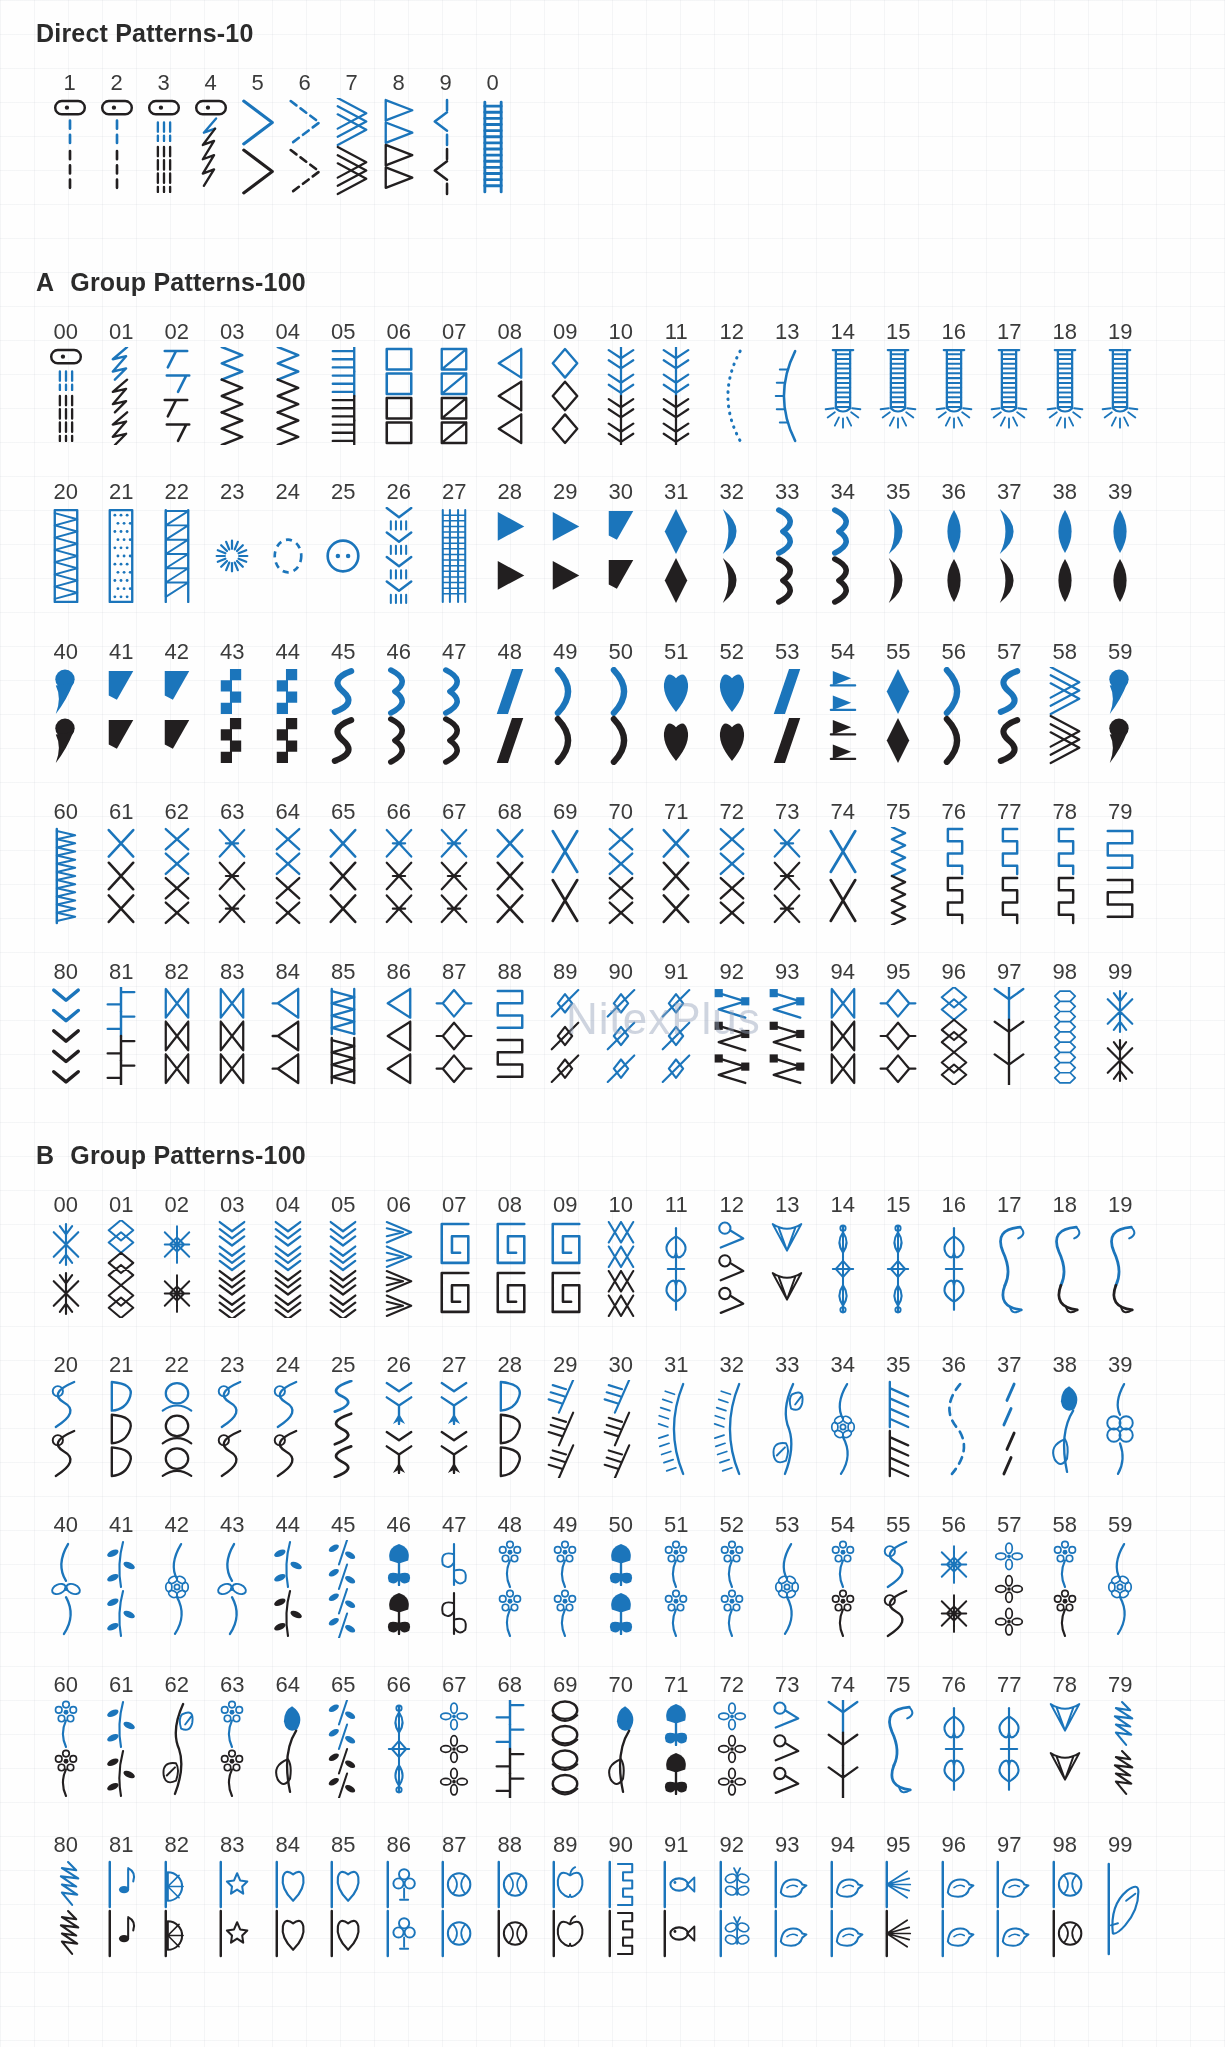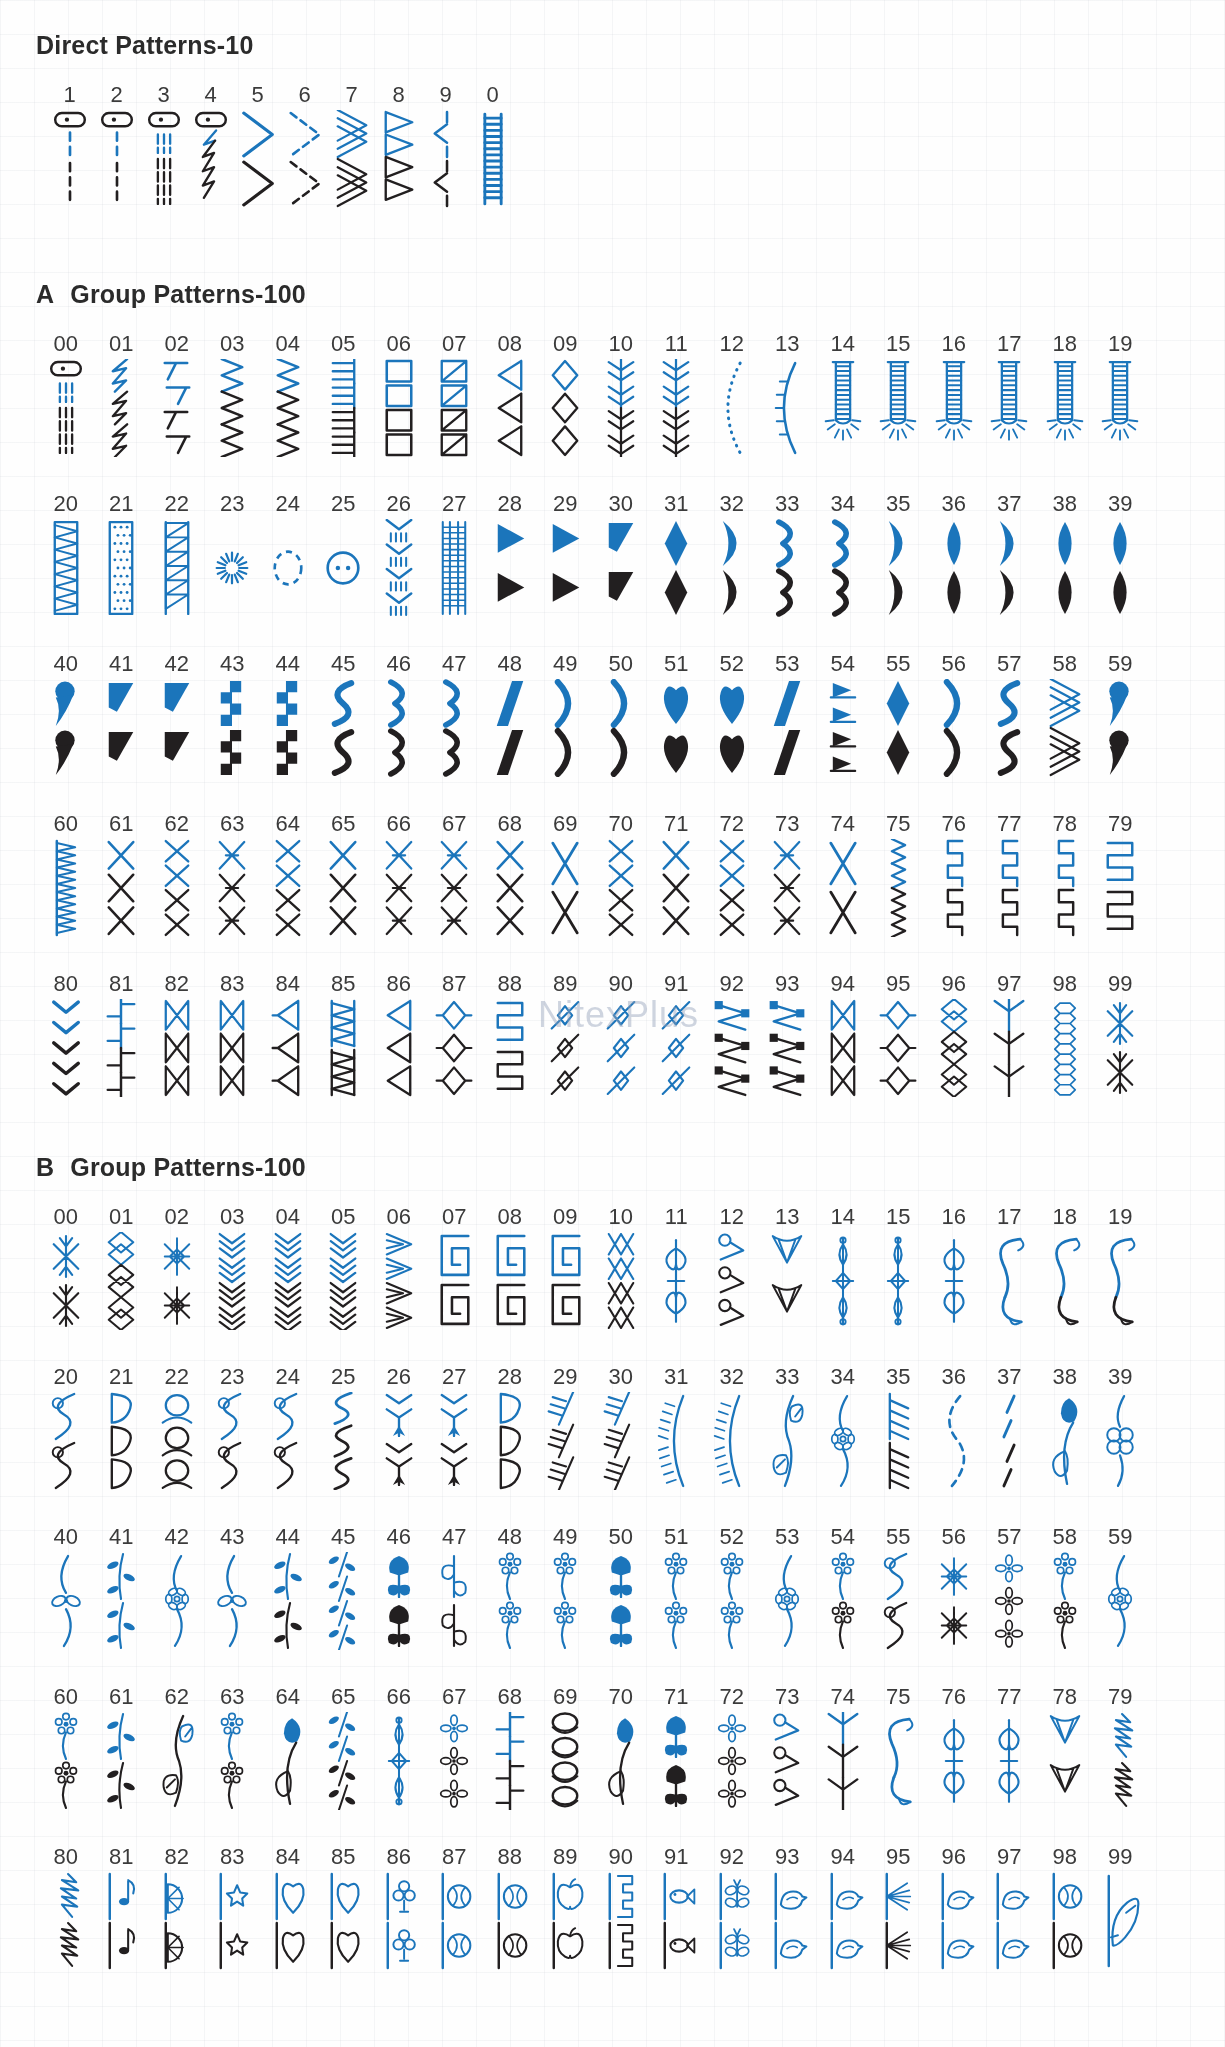--- a/index.html
+++ b/index.html
@@ -12,29 +12,29 @@
   #sheet{position:relative;padding-top:14px}
   .shead{display:flex;gap:16px;font-weight:700;font-size:25px;line-height:29px;
          color:#2b2b2b;margin:0 0 22px 36px;letter-spacing:.2px}
   .prow{display:grid;margin:0 0 34px 38px}
   .cols10{grid-template-columns:repeat(10,47px);margin-left:46px}
   .cols20{grid-template-columns:repeat(20,55.5px)}
   .cell{display:flex;flex-direction:column;align-items:center}
   .num{font-size:22px;line-height:25px;color:#3b3b3b}
   .gwrap{width:44px;height:98px;margin-top:3px}
   .glyph{width:44px;height:98px;display:block}
-  .wm{position:absolute;left:538px;top:994px;font-size:36px;color:rgba(148,162,186,.45);
+  .wm{position:absolute;left:566px;top:994px;font-size:44px;color:rgba(148,162,186,.45);
       letter-spacing:1px;white-space:nowrap}
 </style>
 </head>
 <body>
 
 <div id="page">
   <div id="sheet">
-      <div class="shead" style="margin-top: 17px;">
+      <div class="shead" style="margin-top: 5px;">
         <span>Direct Patterns-10</span>
       </div>
       <div class="prow cols10">
         <div class="cell">
           <div class="num">1</div>
           <div class="gwrap">
             <svg class="glyph" viewBox="0 0 40 96" xmlns="http://www.w3.org/2000/svg">
               <g transform="translate(0,0)">
                 <path d="M12,3h16a6.5,6.5 0 1 1 0,13h-16a6.5,6.5 0 1 1 0,-13" fill="none" stroke="#221f20" stroke-width="2.4" stroke-linecap="round" stroke-linejoin="round"></path>
                 <circle cx="17" cy="9.5" r="2.1" fill="#221f20"></circle>

